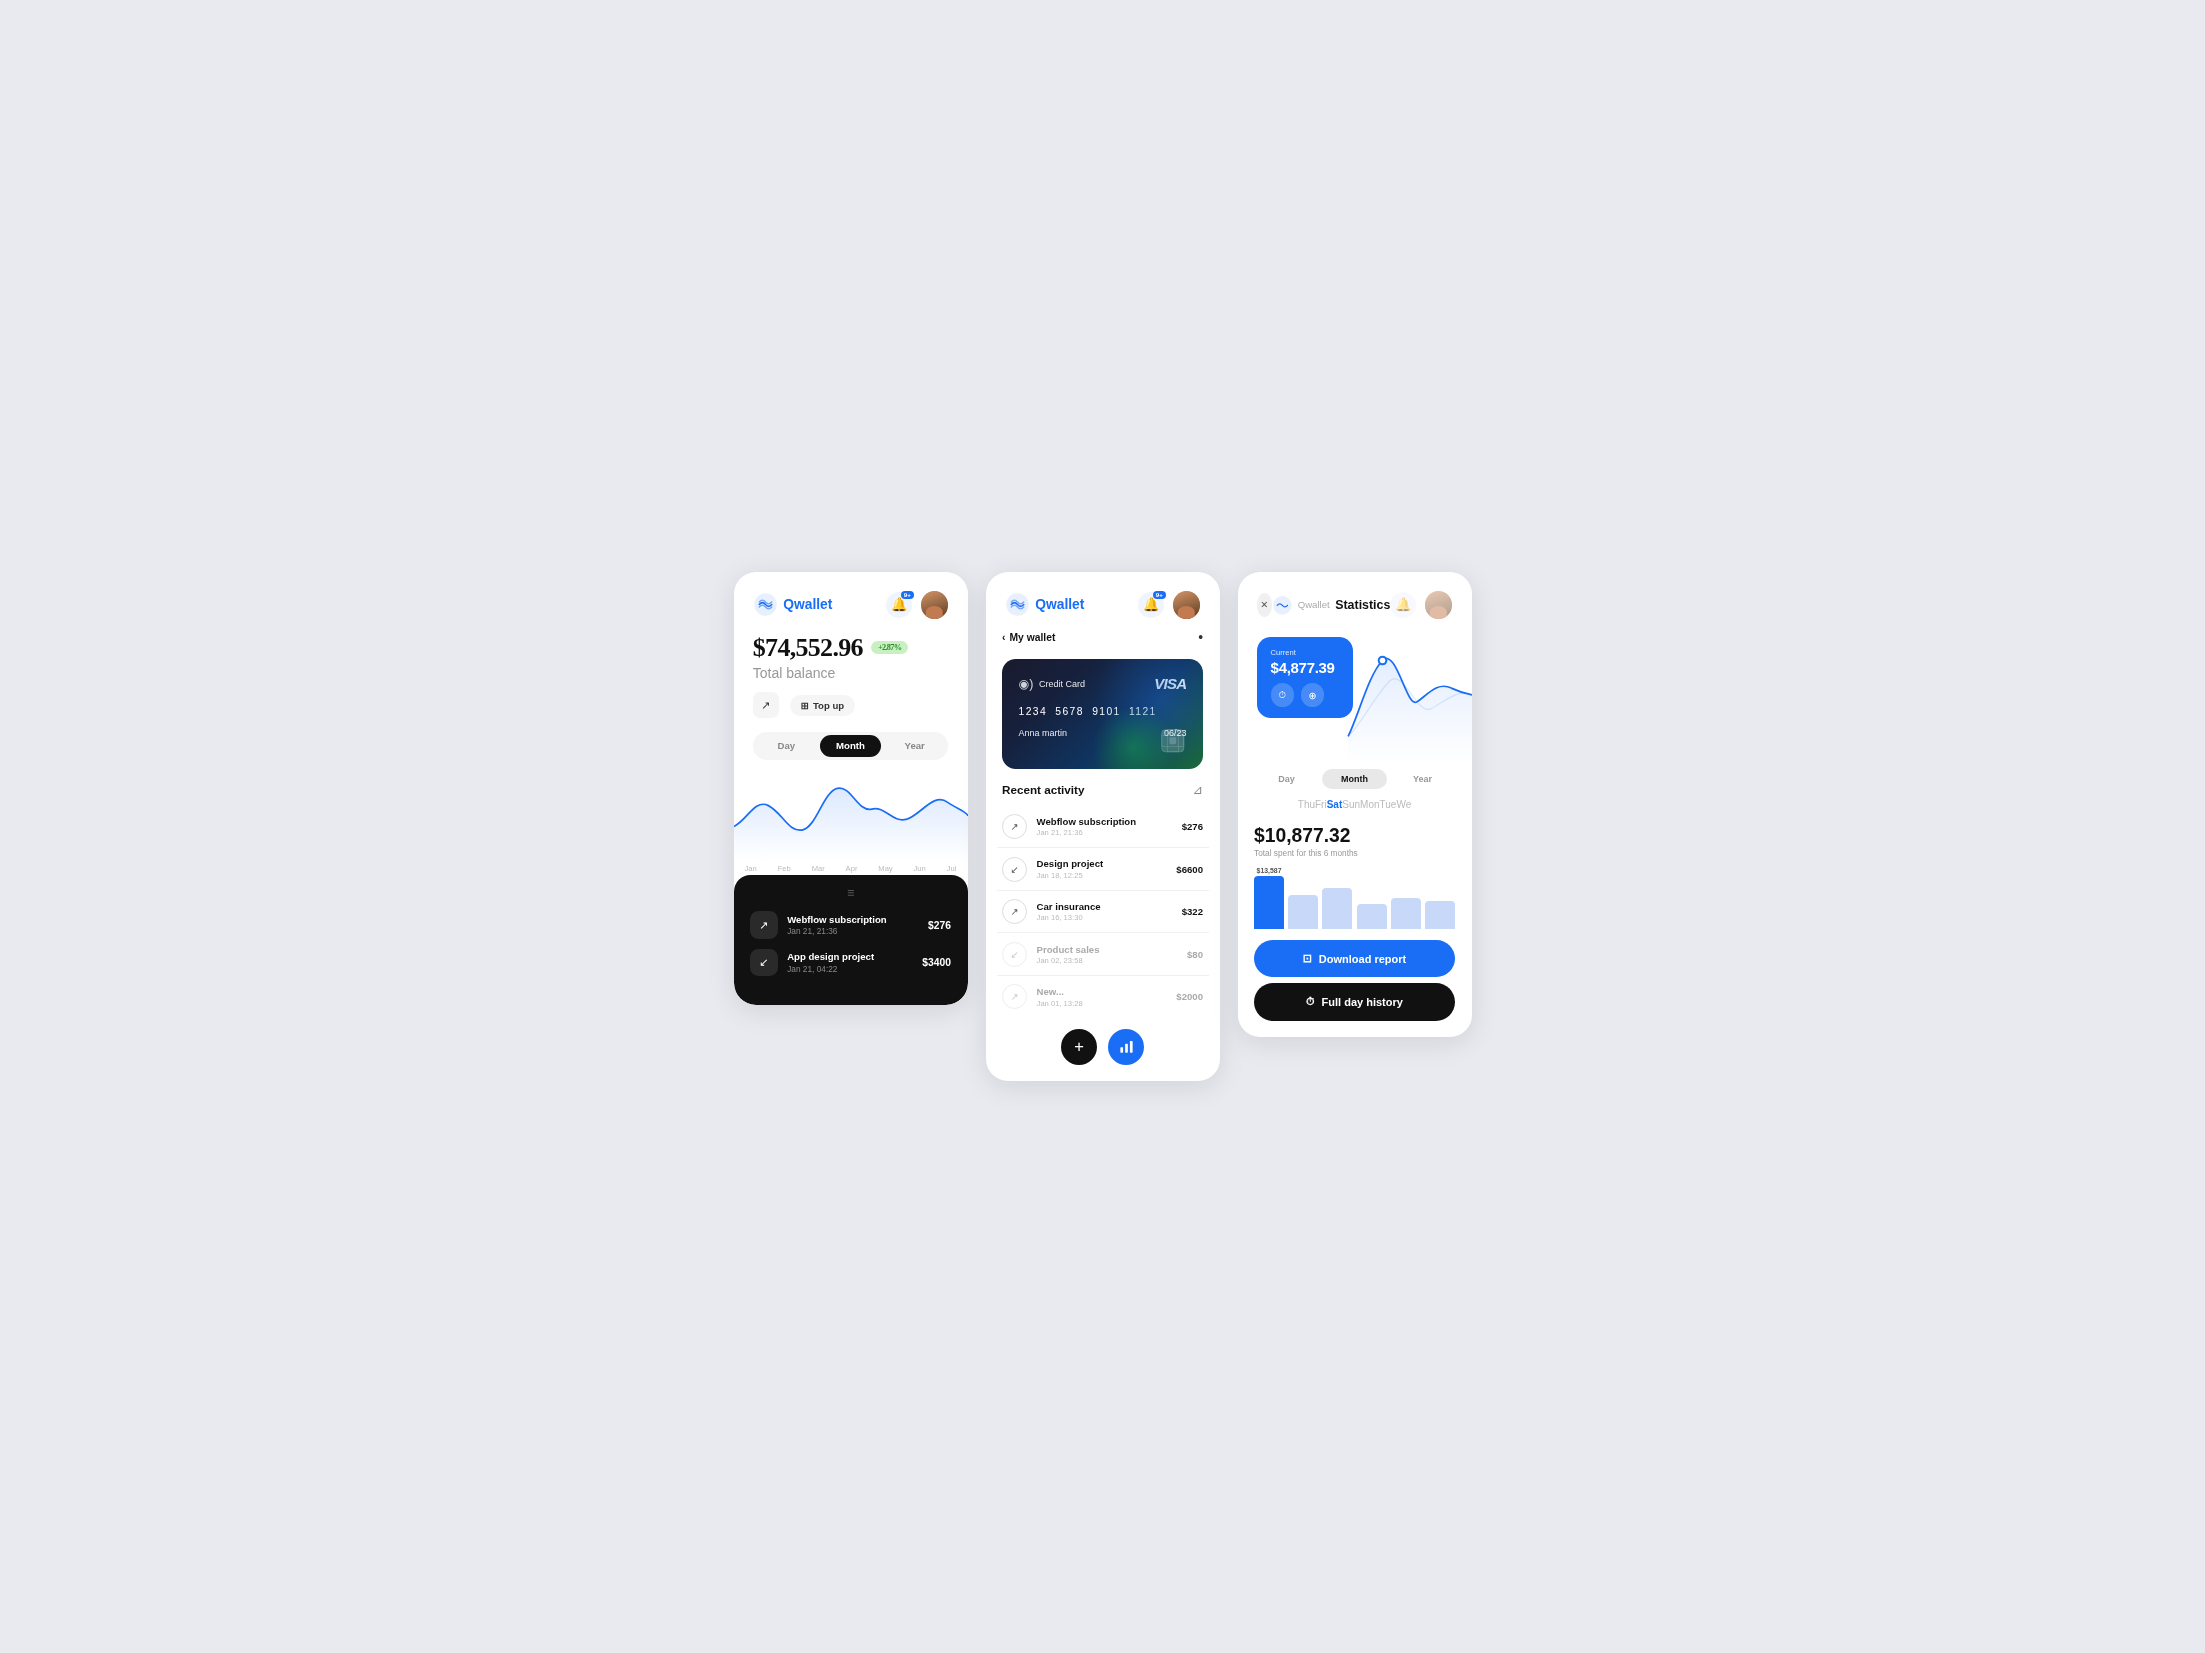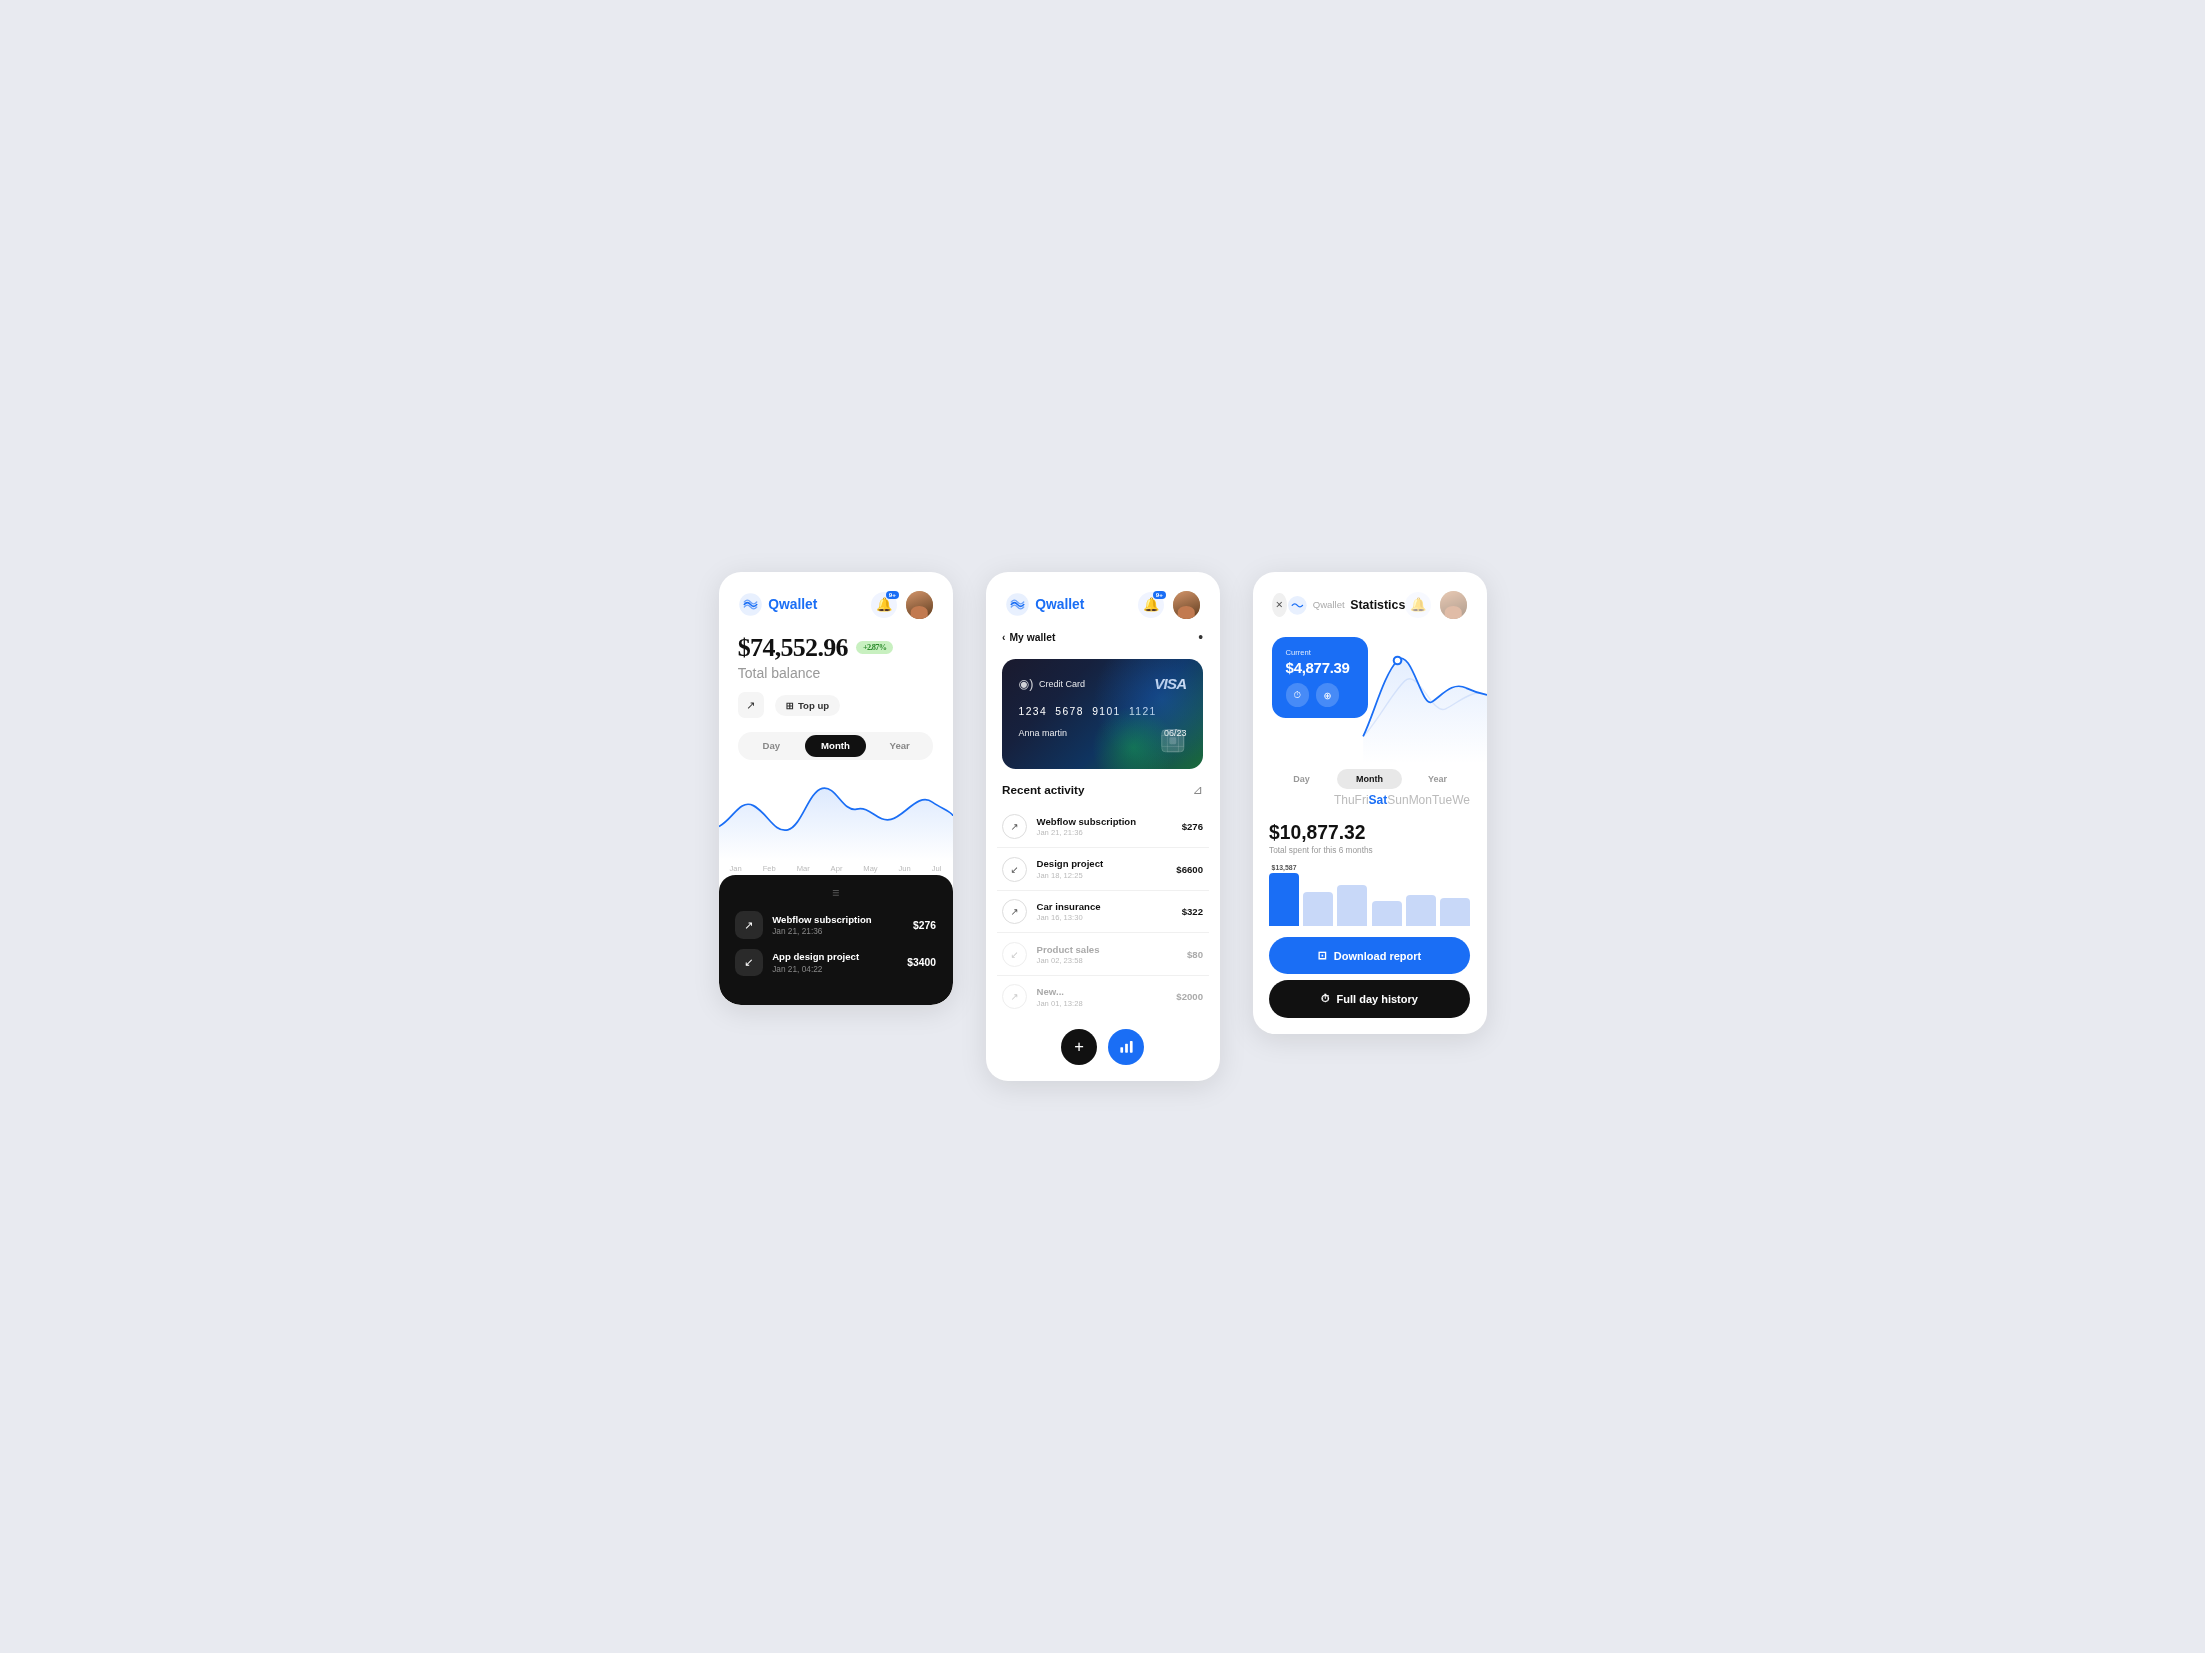--- a/index.html
+++ b/index.html
@@ -7,21 +7,21 @@
       background: #e8eaf0;
       display: flex;
       justify-content: center;
       align-items: center;
       min-height: 100vh;
       font-family: -apple-system, BlinkMacSystemFont, 'Segoe UI', sans-serif;
       padding: 27.6px 13.8px;
     }
     .screens-container {
       display: flex;
-      gap: 33px;
+      gap: 18px;
       align-items: flex-start;
     }
     .screen {
       background: #fff;
       border-radius: 22px;
       width: 234px;
       overflow: hidden;
       box-shadow: 0 5.5px 27.6px rgba(0,0,0,0.10);
       position: relative;
     }
@@ -531,24 +531,25 @@
       cursor: pointer;
       border: none;
       background: transparent;
     }
     .stats-period-tab.active {
       background: #e8e8e8;
       color: #111;
     }
     .weekdays {
       display: flex;
-      justify-content: flex-end;
+      justify-content: center;
       padding: 4.1px 16.5px;
-      font-size: 12px;
+      font-size: 10px;
       color: #bbb;
+      margin-top: 6px;
     }
     .weekday.active { color: #1a6ef5; font-weight: 700; }
 
     .s3-total {
       padding: 11px 16.5px 8.3px 16.5px;
     }
     .s3-total-amount {
       font-size: 19.3px;
       font-weight: 800;
       color: #111;

